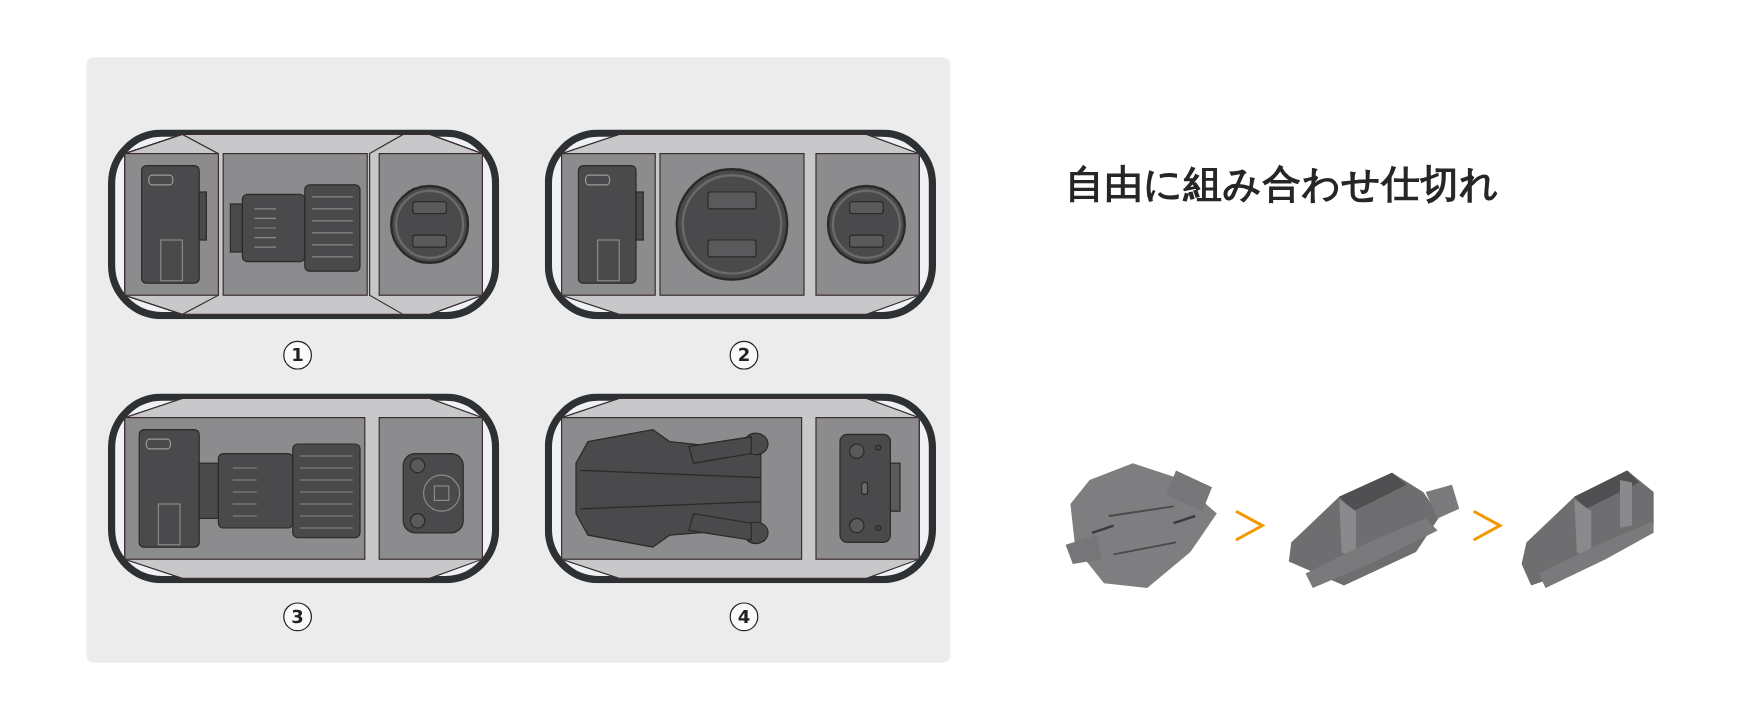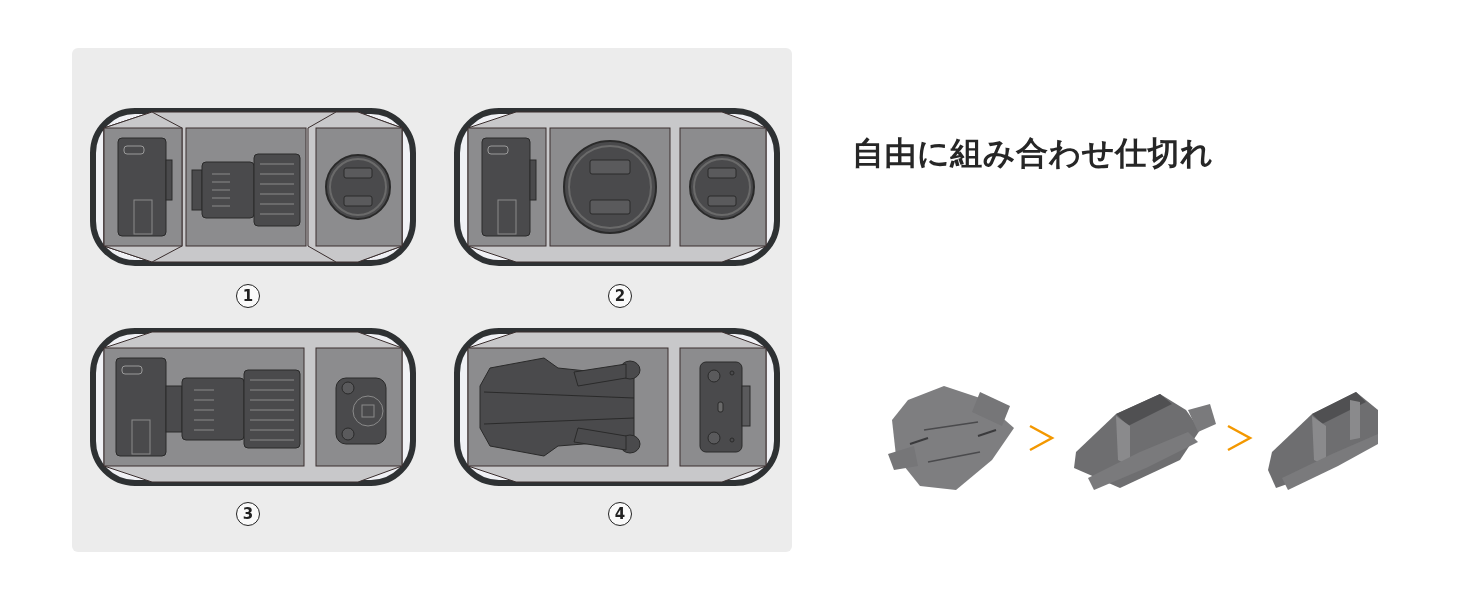--- a/index.html
+++ b/index.html
@@ -1,20 +1,20 @@
 <!DOCTYPE html>
 <html><head>
 <meta charset="utf-8">
 <style>
   html, body { margin:0; padding:0; background:#ffffff; }
   body { width:1464px; height:600px; position:relative; overflow:hidden; font-family:"DejaVu Sans", sans-serif; }
   .panel { position:absolute; left:72px; top:48px; width:720px; height:504px; background:#ececec; border-radius:6px; }
   .tray { position:absolute; }
   .label { position:absolute; width:24px; height:24px; font-weight:bold; font-size:15px; color:#222; text-align:center; line-height:22px; border:1.5px solid #222; border-radius:50%; box-sizing:border-box; background:#fafafa; }
-  .title { position:absolute; left:852px; top:132px; font-size:32px; font-weight:bold; color:#262626; letter-spacing:0.5px; white-space:nowrap; }
+  .title { position:absolute; left:888px; top:132px; font-size:32px; font-weight:bold; color:#262626; letter-spacing:0.5px; white-space:nowrap; }
   .steps { position:absolute; left:880px; top:380px; width:500px; height:120px; }
 </style>
 </head>
 <body>
 
 <div class="panel">
 
   <svg class="tray" style="left:18px;top:60px" width="326" height="158" viewBox="0 0 326 158">
     <rect x="3" y="3" width="320" height="152" rx="42" fill="#f0f1f5" stroke="#2e3133" stroke-width="6"></rect>
 

